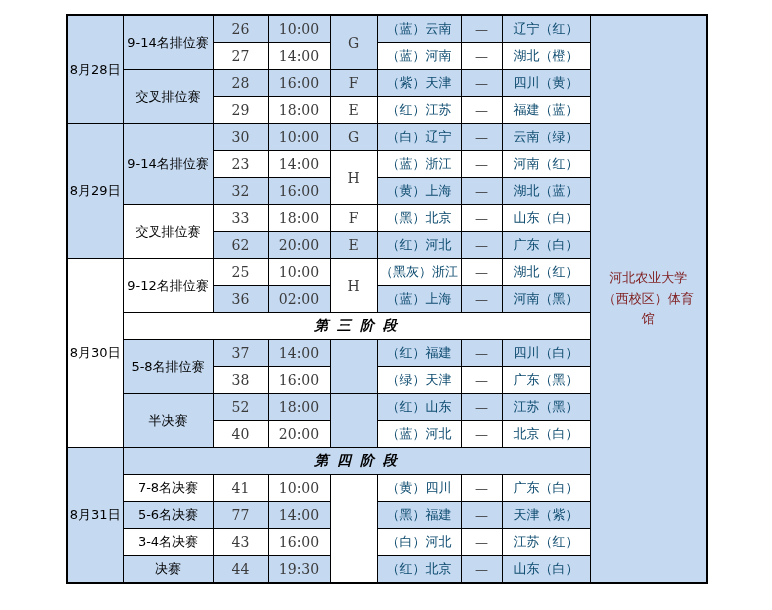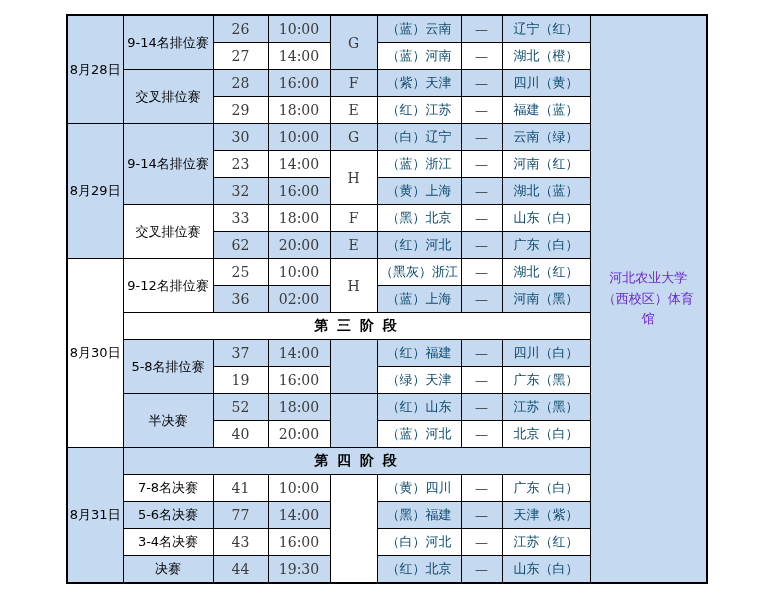--- a/index.html
+++ b/index.html
@@ -17,22 +17,22 @@
     text-align:center;vertical-align:middle;
     height:26px;padding:0;overflow:hidden;
     background:#ffffff;
   }
   tr.hl > td{background:#C5D9F1;}
   td.wh{background:#ffffff;}
   .num,.time,.grp{font-size:14px;color:#3b3b3b;font-family:"DejaVu Serif","Liberation Serif",serif;}
   .dash{font-size:13px;color:#3b3b3b;}
   .team{font-size:13px;color:#0c4a6e;}
   .date,.stage{font-weight:normal;font-size:13px;color:#000;font-family:"DejaVu Sans","Liberation Sans",sans-serif;}
-  .phase{font-weight:bold;font-size:14px;letter-spacing:2px;color:#000;font-family:"DejaVu Sans","Liberation Sans",sans-serif;}
-  .venue{font-size:13px;color:#6d28d9;line-height:1.6;padding:0 6px;}
+  .phase{font-weight:bold;font-size:14px;letter-spacing:2px;color:#000;font-family:"DejaVu Sans","Liberation Sans",sans-serif;font-style:italic;}
+  .venue{font-size:13px;color:#7f1d1d;line-height:1.6;padding:0 6px;}
 </style>
 </head>
 <body>
 
 <div class="sheet">
 <table class="schedule">
   <colgroup>
     <col style="width:56px">
         <col style="width:90px">
         <col style="width:55px">
@@ -147,21 +147,21 @@
   <tr class="hl">
     <td class="stage wh" rowspan="2">5-8名排位赛</td>
     <td class="num">37</td>
     <td class="time">14:00</td>
     <td class="grp wh" rowspan="2"></td>
     <td class="team">（红）福建</td>
     <td class="dash">—</td>
     <td class="team">四川（白）</td>
   </tr>
   <tr>
-    <td class="num">19</td>
+    <td class="num">38</td>
     <td class="time">16:00</td>
     <td class="team">（绿）天津</td>
     <td class="dash">—</td>
     <td class="team">广东（黑）</td>
   </tr>
   <tr class="hl">
     <td class="stage wh" rowspan="2">半决赛</td>
     <td class="num">52</td>
     <td class="time">18:00</td>
     <td class="grp wh" rowspan="2"></td>

